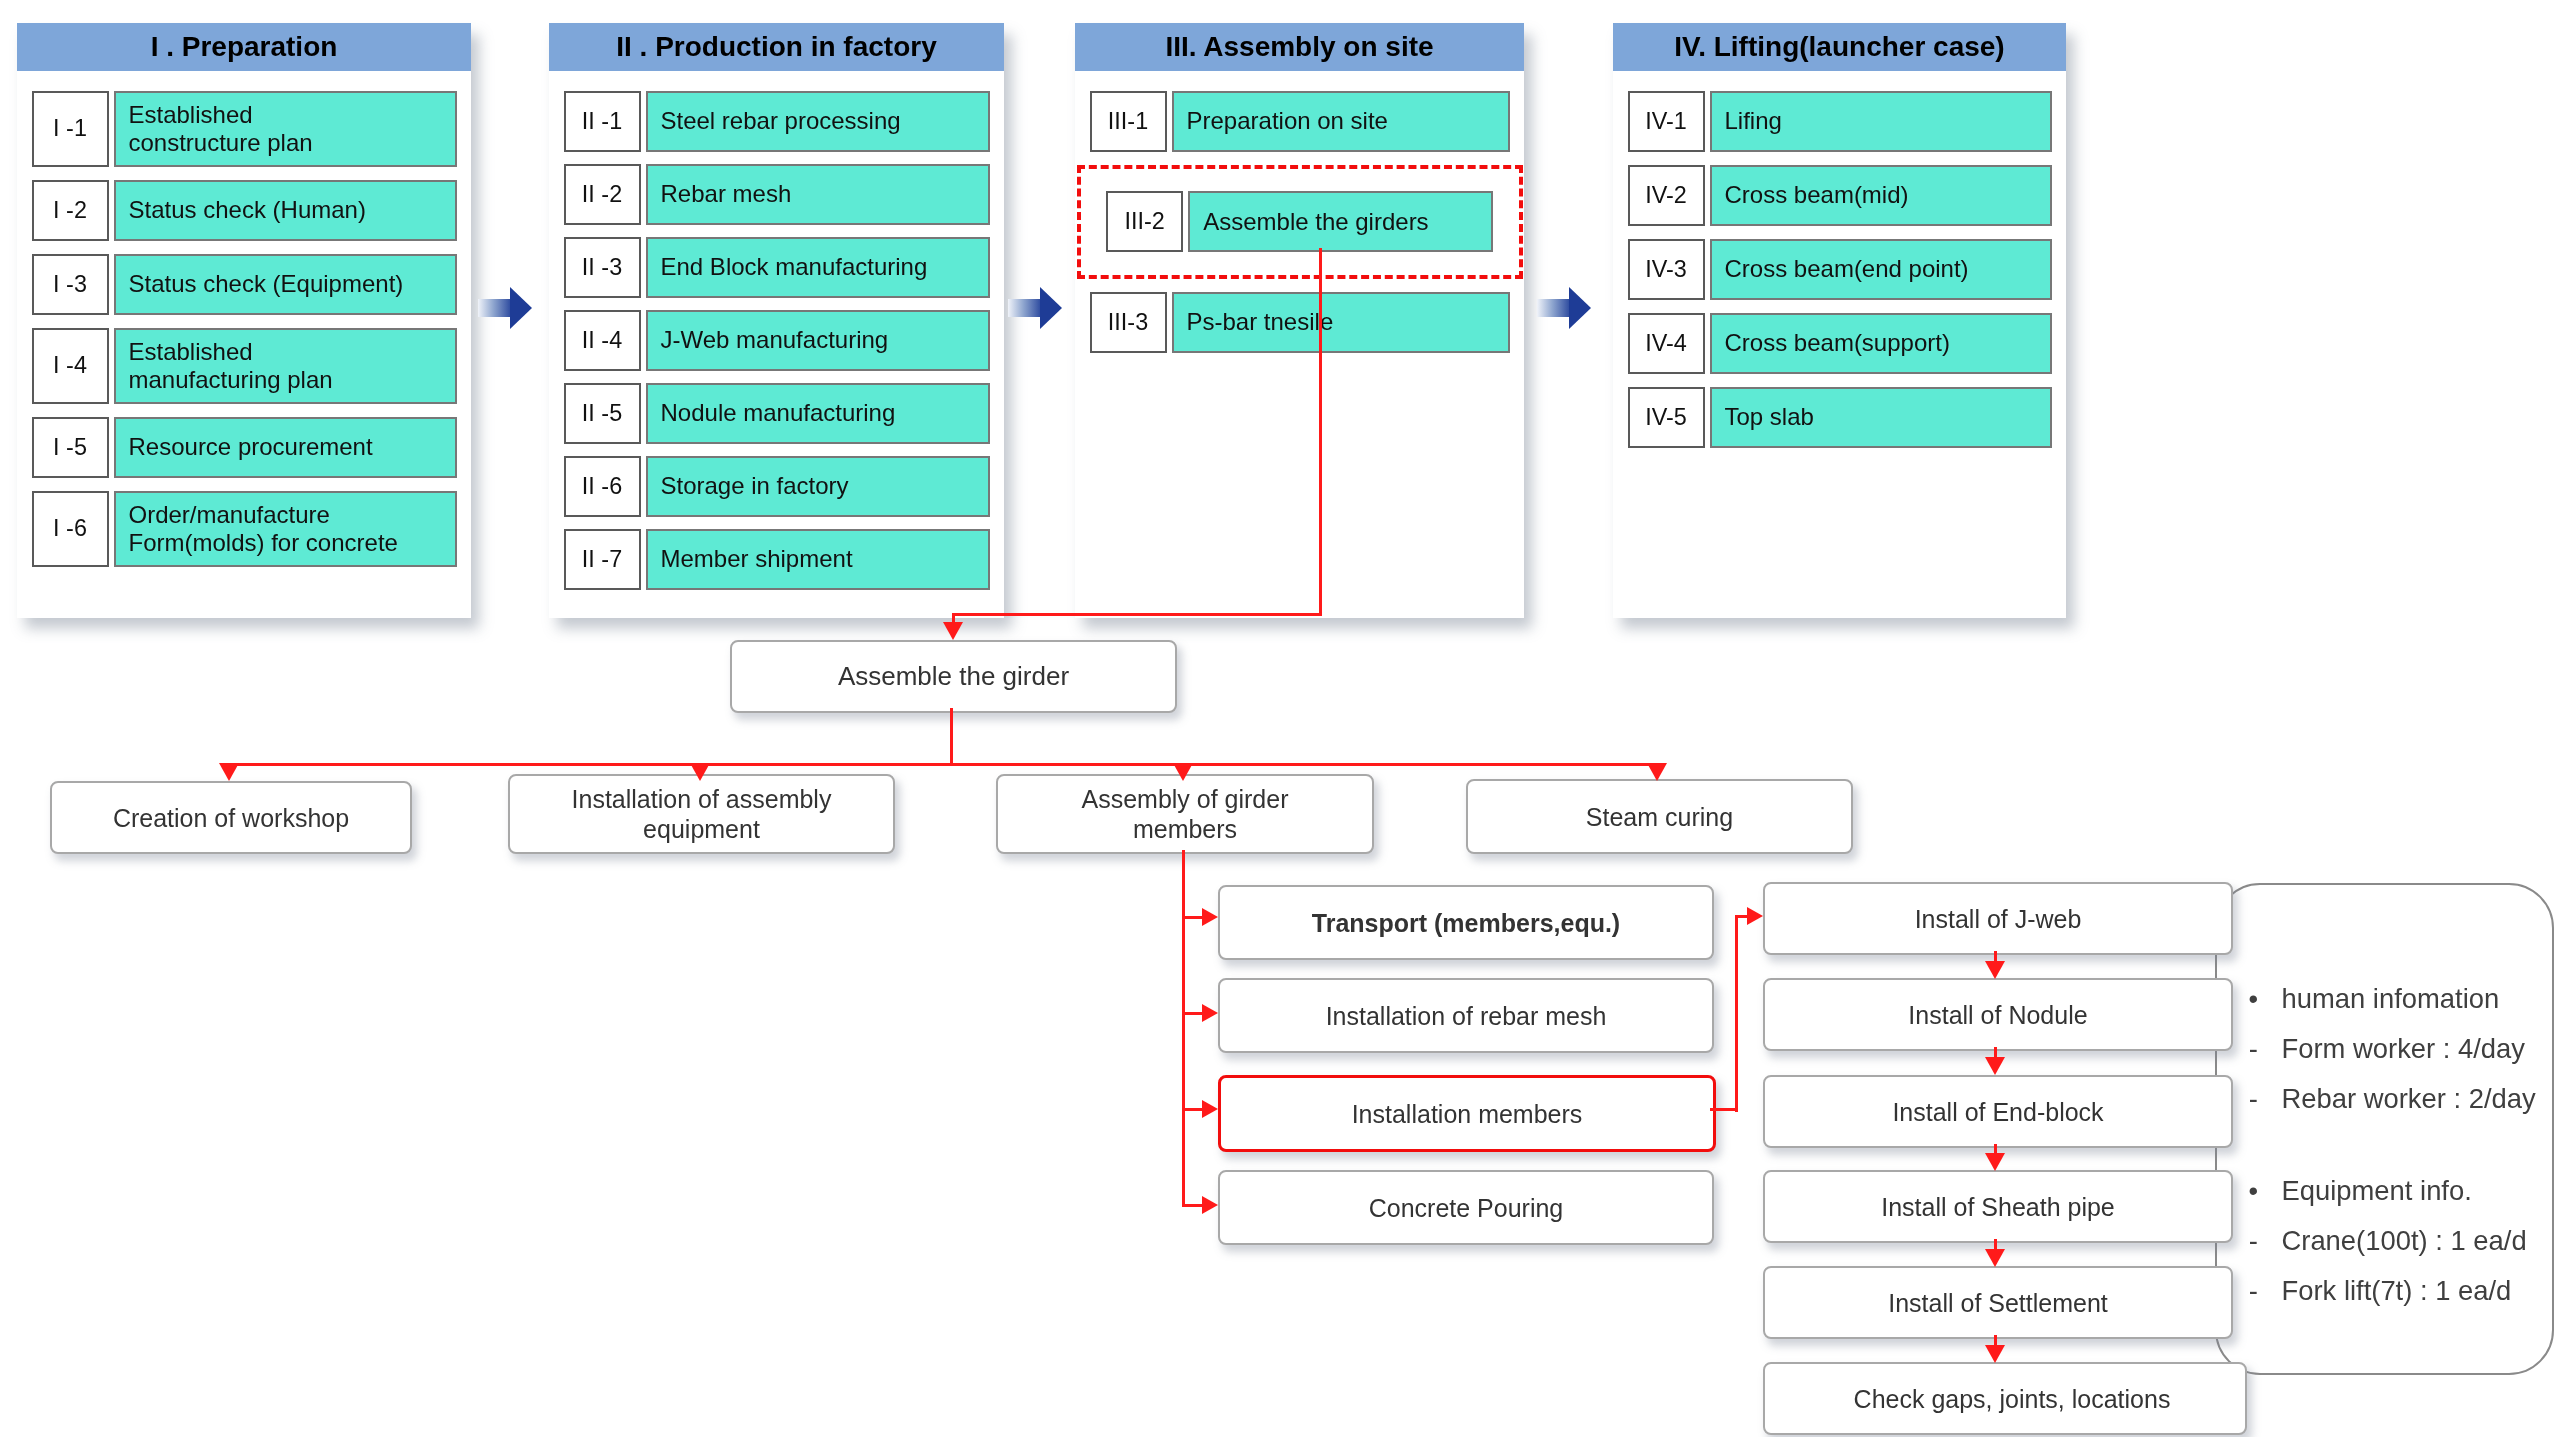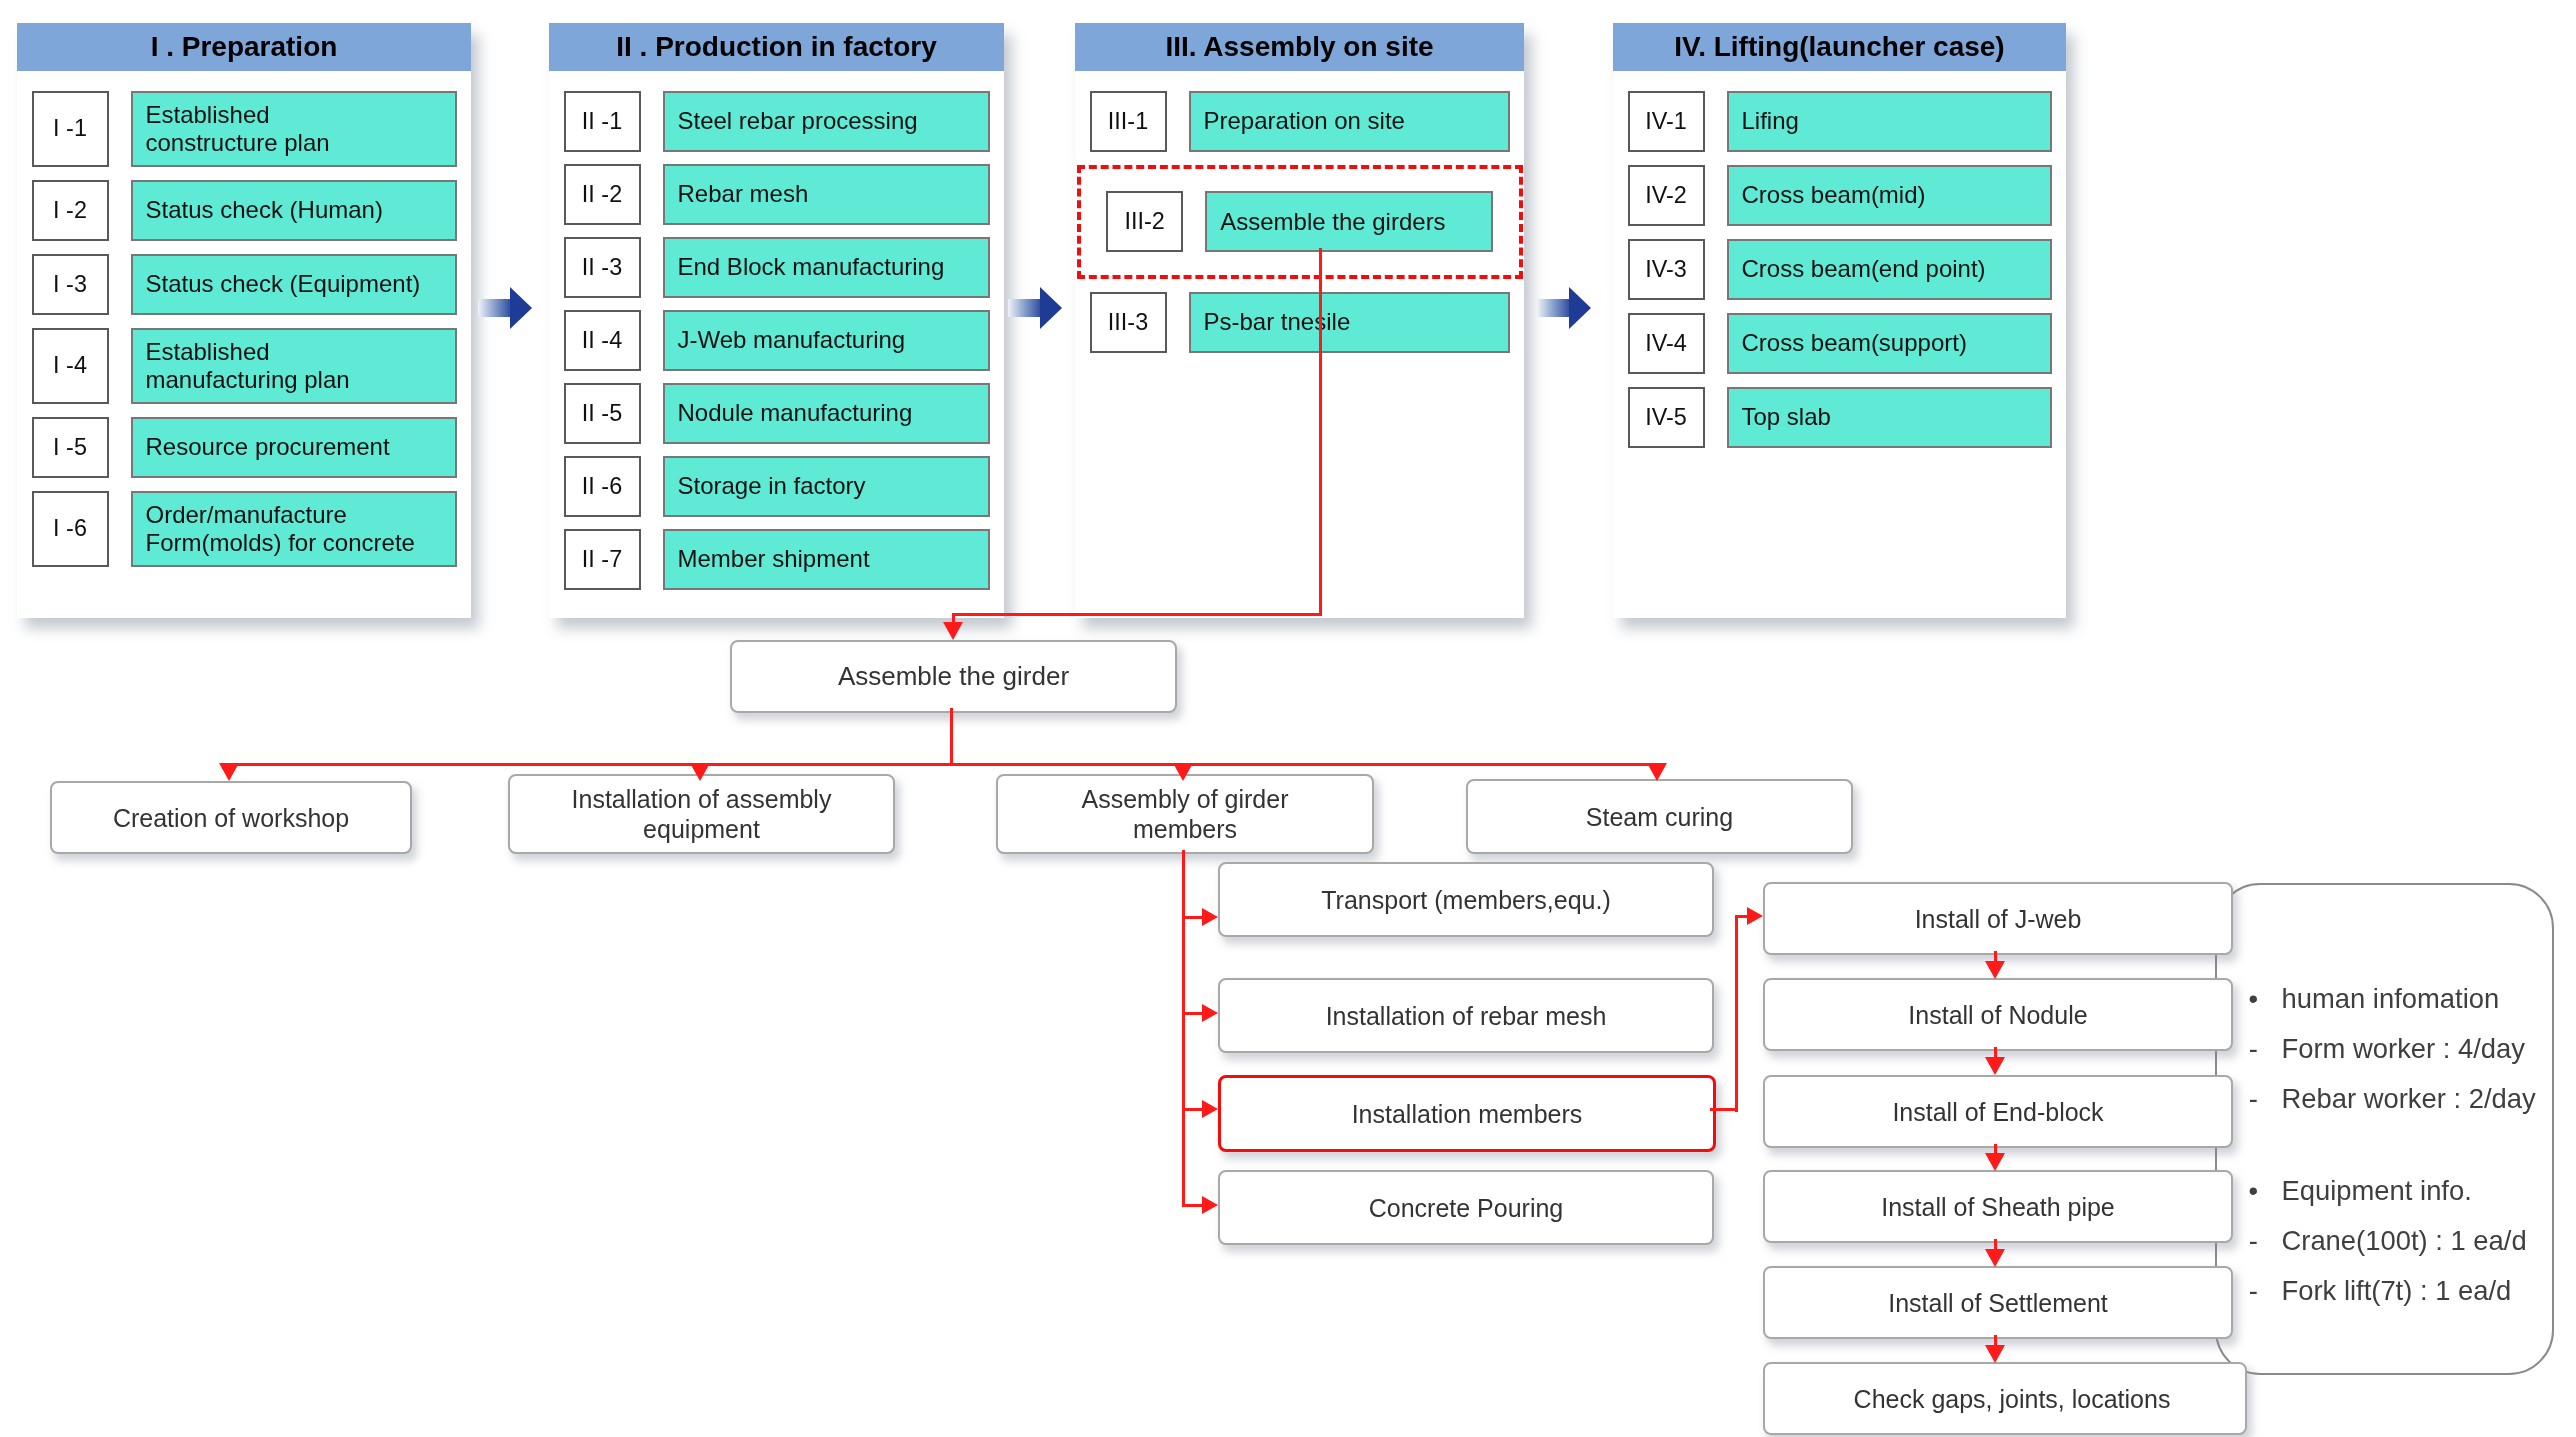--- a/index.html
+++ b/index.html
@@ -5,21 +5,21 @@
   html,body{margin:0;padding:0;background:#ffffff;}
   .canvas{position:relative;width:2576px;height:1438px;background:#ffffff;
           font-family:"Liberation Sans", sans-serif;color:#111;overflow:hidden;}
 
   
   .panel{position:absolute;top:23.4px;height:595px;background:#ffffff;z-index:1;
          box-shadow:8px 11.3px 13px rgba(125,135,150,.45);}
   .panel-hd{height:48px;display:flex;align-items:center;justify-content:center;
             background:#7ea6d9;font-size:28px;font-weight:bold;color:#000;}
   .panel-body{display:flex;flex-direction:column;gap:13px;padding:19.4px 14.5px;}
-  .prow{display:flex;gap:22px;height:61px;}
+  .prow{display:flex;gap:5px;height:61px;}
   .prow.tall{height:76px;}
   .num{width:73px;flex:0 0 73px;border:2.4px solid #595959;background:#fff;
        display:flex;align-items:center;justify-content:center;font-size:23.4px;}
   .lbl{flex:1;border:2.4px solid #777777;background:#5eead4;display:flex;align-items:center;
        padding:16px 13px;font-size:24px;line-height:1.15;white-space:pre-line;}
   .hlrow{border:4px dashed #f20d0d;margin:0 -13px;padding:6.5px 9.7px;display:flex;}
   .hlrow .prow{flex:1;margin:16px;}
 
   
   .parrow{position:absolute;top:287px;width:55px;height:42px;z-index:2;}
@@ -186,21 +186,21 @@
 
   <div class="fbox" style="left:730px;top:640px;width:443px;height:69px;font-size:26px;">Assemble the girder</div>
 
   <div class="fbox" style="left:50px;top:781px;width:358px;height:69px;">Creation of workshop</div>
   <div class="fbox" style="left:508px;top:774px;width:383px;height:76px;">Installation of assembly
 equipment</div>
   <div class="fbox" style="left:996px;top:774px;width:374px;height:76px;">Assembly of girder
 members</div>
   <div class="fbox" style="left:1466px;top:779px;width:383px;height:71px;">Steam curing</div>
 
-  <div class="fbox" style="left:1218px;top:862px;width:492px;height:71px;">Transport (members,equ.)</div>
+  <div class="fbox" style="left:1218px;top:885px;width:492px;height:71px;font-weight:bold;">Transport (members,equ.)</div>
   <div class="fbox" style="left:1218px;top:978px;width:492px;height:71px;">Installation of rebar mesh</div>
   <div class="fbox redborder" style="left:1218px;top:1075px;width:492px;height:71px;">Installation members</div>
   <div class="fbox" style="left:1218px;top:1170px;width:492px;height:71px;">Concrete Pouring</div>
 
   <div class="fbox" style="left:1763px;top:882px;width:466px;height:69px;">Install of J-web</div>
   <div class="fbox" style="left:1763px;top:1075px;width:466px;height:69px;">Install of End-block</div>
   <div class="fbox" style="left:1763px;top:978px;width:466px;height:69px;">Install of Nodule</div>
   <div class="fbox" style="left:1763px;top:1170px;width:466px;height:69px;">Install of Sheath pipe</div>
   <div class="fbox" style="left:1763px;top:1266px;width:466px;height:69px;">Install of Settlement</div>
   <div class="fbox" style="left:1763px;top:1362px;width:466px;height:69px;padding-left:14px;">Check gaps, joints, locations</div>

